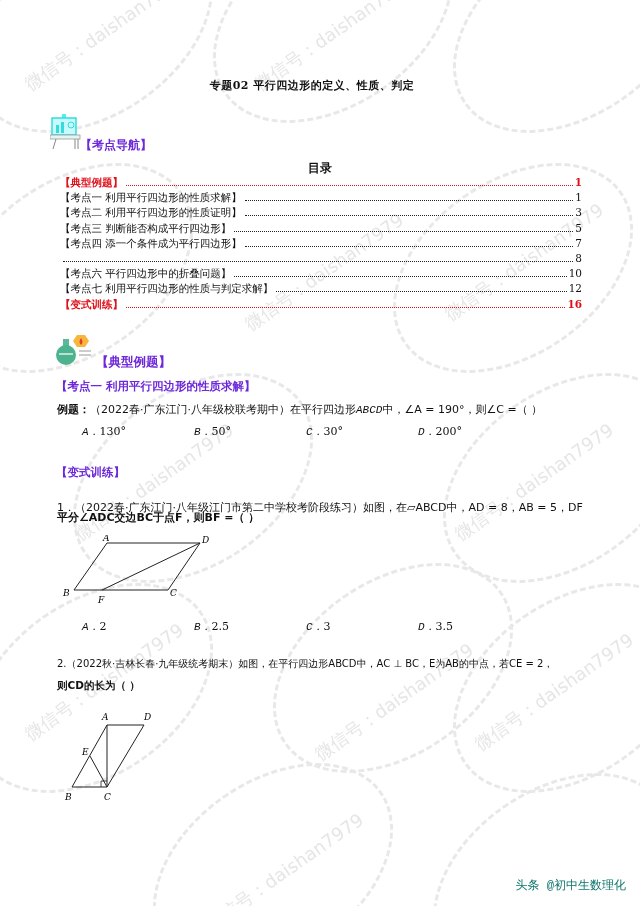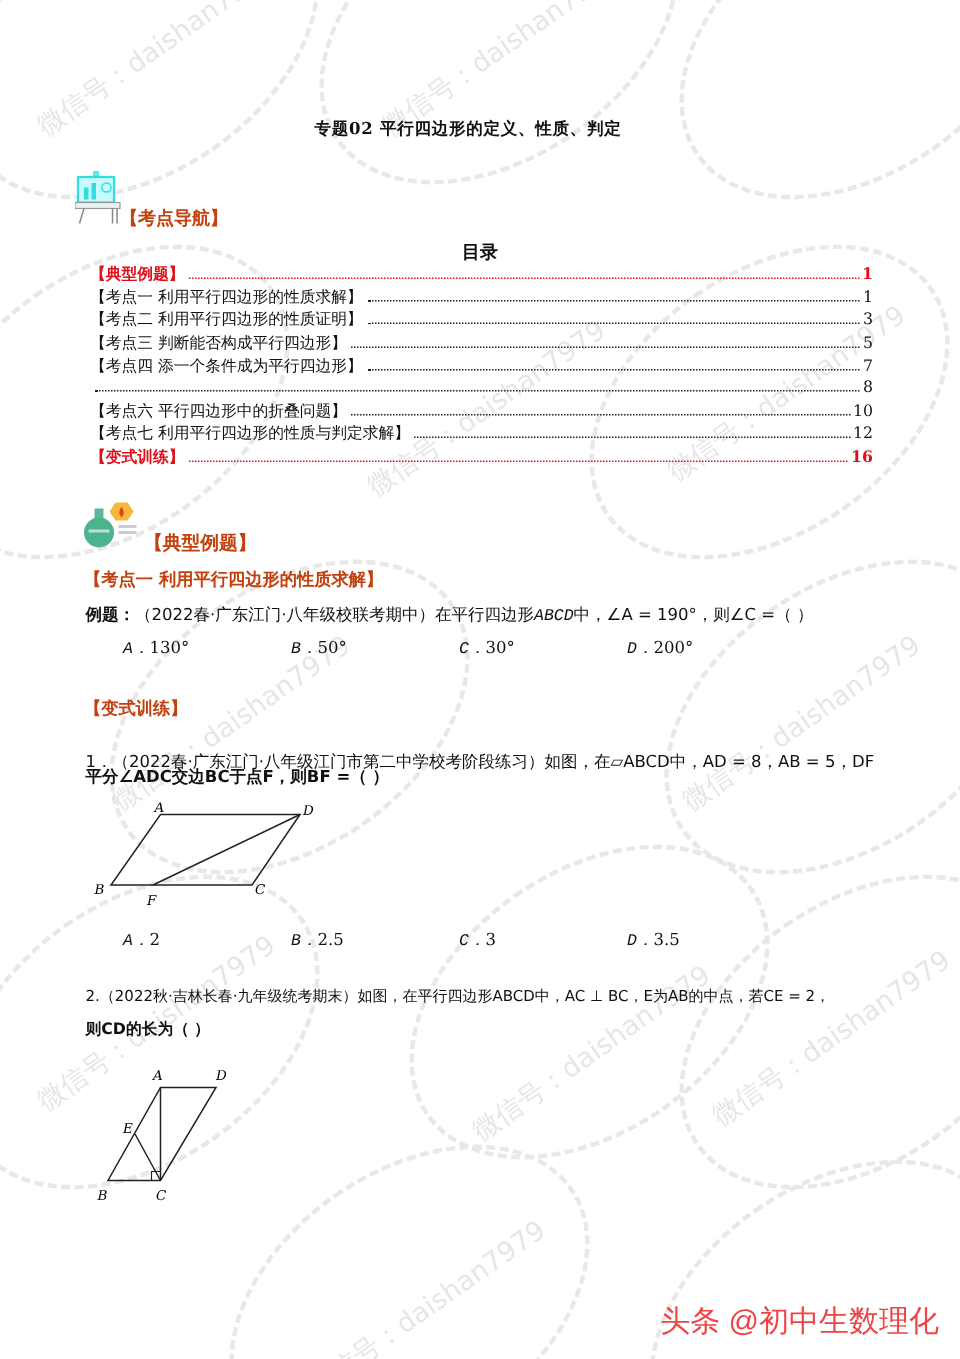--- a/index.html
+++ b/index.html
@@ -1,32 +1,32 @@
 <!DOCTYPE html>
 <html><head>
 <meta charset="utf-8">
 <style>
   html,body{margin:0;padding:0;background:#fff;}
   body{width:640px;height:906px;position:relative;overflow:hidden;font-family:"DejaVu Serif","Liberation Serif",serif;color:#111;}
   .wm{position:absolute;width:260px;height:170px;border:3px dashed #e8e8e8;border-radius:50%;transform:rotate(-35deg);pointer-events:none;}
   .wm-t{position:absolute;color:#e6e6e6;font-family:"DejaVu Sans",sans-serif;font-size:18px;transform:rotate(-35deg);white-space:nowrap;pointer-events:none;}
   .title{position:absolute;top:78px;left:0;width:624px;text-align:center;font-size:11px;font-weight:bold;letter-spacing:0.5px;}
-  .sec-head{position:absolute;font-family:"DejaVu Sans",sans-serif;font-weight:bold;font-size:12px;color:#c2410c;}
+  .sec-head{position:absolute;font-family:"DejaVu Sans",sans-serif;font-weight:bold;font-size:12px;color:#6d28d9;}
   .toc-title{position:absolute;top:160px;left:0;width:640px;text-align:center;font-size:12px;font-weight:bold;font-family:"DejaVu Sans",sans-serif;}
   .toc{position:absolute;top:176px;left:60px;width:522px;}
   .toc-row{display:flex;align-items:baseline;height:15.2px;font-size:10.5px;font-family:"DejaVu Sans",sans-serif;}
   .toc-row .lbl{white-space:nowrap;}
   .toc-row .dots{flex:1;border-bottom:1.5px dotted #222;margin:0 2px 3px 3px;}
   .toc-row .pg{font-family:"DejaVu Serif",serif;}
   .toc-row.red{color:#e0101a;font-weight:bold;}
   .toc-row.red .dots{border-bottom-color:#e0101a;}
   .txt{position:absolute;font-size:11px;font-family:"DejaVu Sans",sans-serif;white-space:nowrap;}
   .it{font-family:Liberation Mono, monospace;font-style:italic;}
   .opt{position:absolute;font-size:11px;font-family:"DejaVu Serif",serif;margin-left:24px;}
-  .footer{position:absolute;right:14px;bottom:12px;font-size:20px;color:#ef4444;font-family:Liberation Sans, sans-serif;}
+  .footer{position:absolute;right:14px;bottom:12px;font-size:12px;color:#0f766e;font-family:Liberation Mono, monospace;}
   svg text{font-family:"DejaVu Serif",serif;font-style:italic;font-size:9px;}
 </style>
 </head>
 <body>
 
 <div class="wm" style="left:-40px;top:-60px;"></div>
 <div class="wm" style="left:200px;top:-70px;"></div>
 <div class="wm" style="left:440px;top:-60px;"></div>
 <div class="wm" style="left:-60px;top:180px;"></div>
 <div class="wm" style="left:380px;top:180px;"></div>

